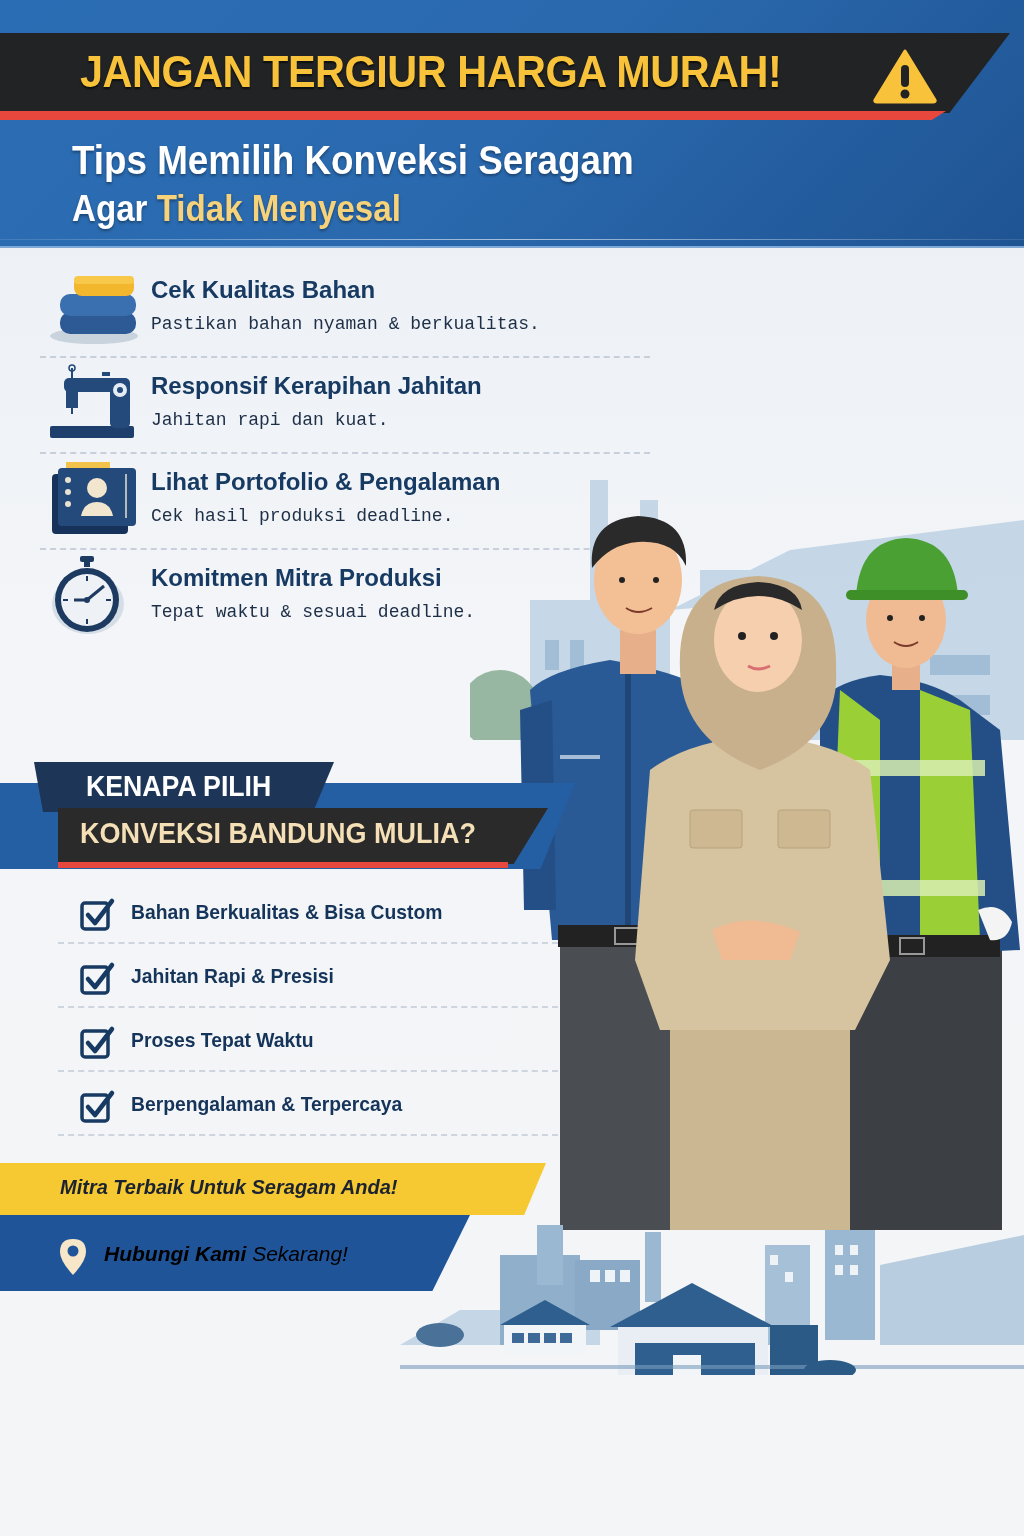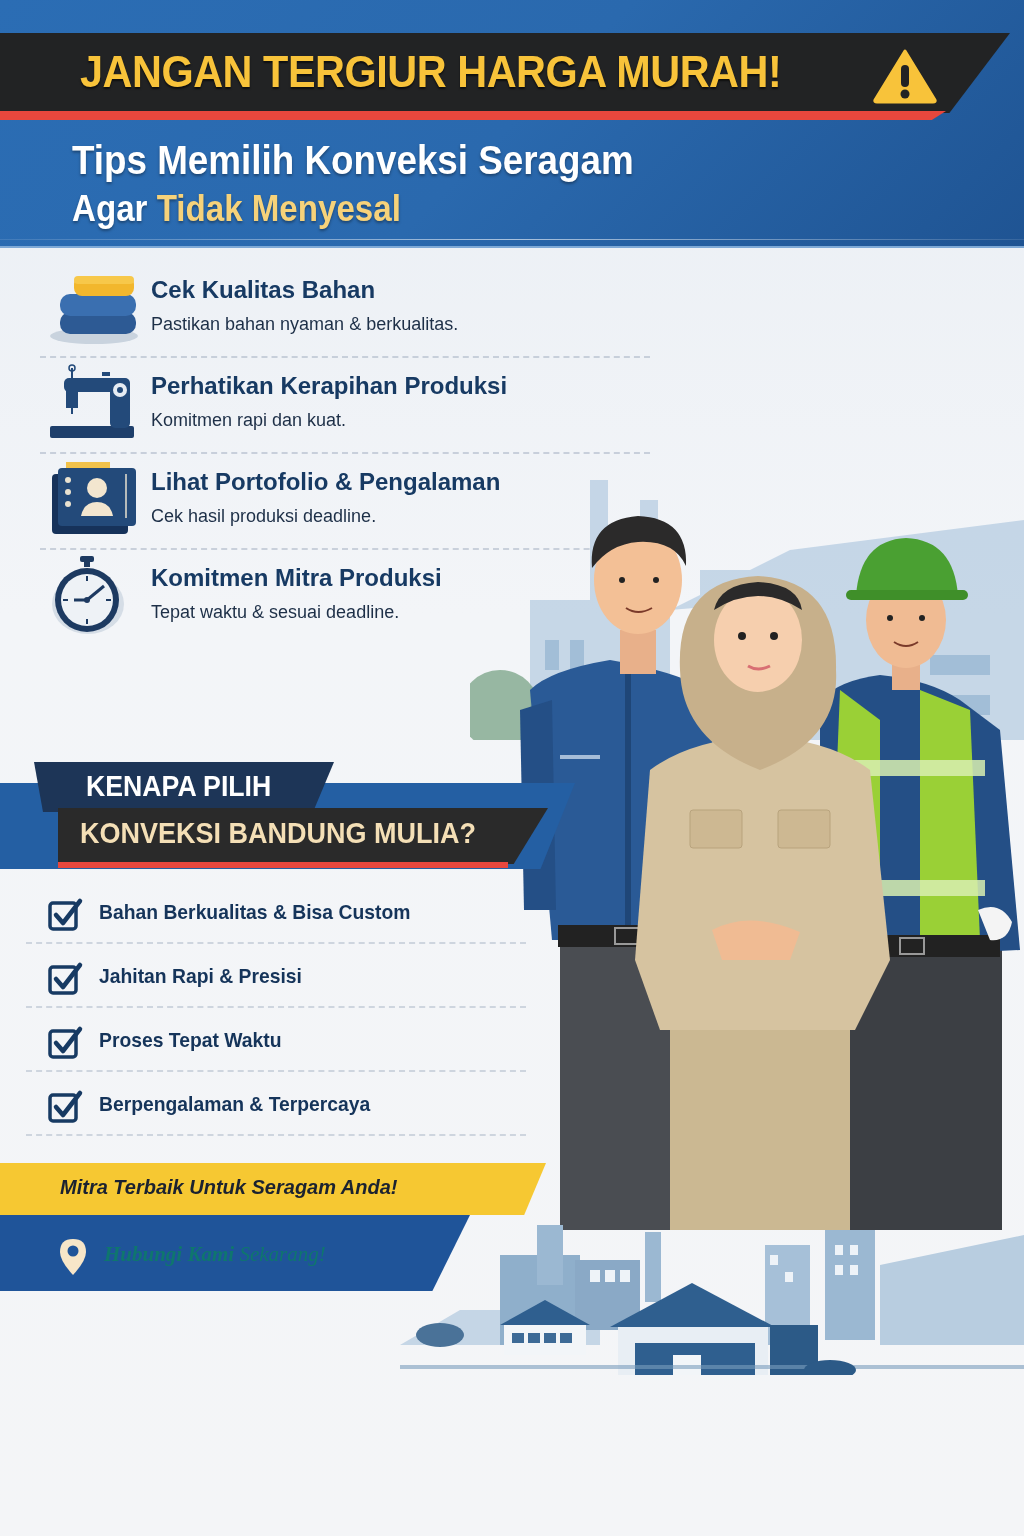--- a/index.html
+++ b/index.html
@@ -60,21 +60,21 @@
   }
   .tip:last-child { border-bottom: none; }
   .tip-icon { position: absolute; left: 4px; top: 6px; width: 96px; height: 80px; }
   .tip-title {
     position: absolute; left: 111px; top: 14px;
     font-family: Liberation Sans, sans-serif; font-weight: bold;
     font-size: 24px; color: #173a63; white-space: nowrap;
   }
   .tip-desc {
     position: absolute; left: 111px; top: 52px;
-    font-family: Liberation Sans, sans-serif;
+    font-family: Liberation Mono, monospace;
     font-size: 18px; color: #1d2f47; white-space: nowrap; text-align: center;
   }
 
   .people { position: absolute; left: 460px; top: 470px; width: 564px; height: 760px; }
 
   .why-blue {
     position: absolute; left: 0; top: 783px; width: 575px; height: 86px;
     background: #245fa3;
     clip-path: polygon(0 0, 100% 0, 94% 100%, 0 100%);
   }
@@ -98,21 +98,21 @@
     font-size: 29px; color: #ffffff; white-space: nowrap;
     transform: scaleX(0.92); transform-origin: left center;
   }
   .why-line2 {
     position: absolute; left: 80px; top: 816px;
     font-family: "Liberation Sans", sans-serif; font-weight: bold;
     font-size: 30px; color: #f4dfb6; white-space: nowrap;
     transform: scaleX(0.9); transform-origin: left center;
   }
 
-  .benefits { position: absolute; left: 26px; top: 880px; width: 500px; text-align: center; }
+  .benefits { position: absolute; left: 58px; top: 880px; width: 500px; text-align: center; }
   .benefit {
     position: relative; height: 64px;
     border-bottom: 2px dashed rgba(150,165,185,0.4);
   }
   .check-icon { position: absolute; left: 22px; top: 17px; width: 36px; height: 36px; }
   .benefit-label {
     position: absolute; left: 73px; top: 20px;
     font-family: "Liberation Sans", sans-serif; font-weight: bold;
     font-size: 21px; color: #15345a; white-space: nowrap;
     transform: scaleX(0.92); transform-origin: left center;
@@ -129,22 +129,22 @@
     font-size: 20px; color: #1b2230; white-space: nowrap;
   }
   .cta-blue {
     position: absolute; left: 0; top: 1215px; width: 470px; height: 76px;
     background: #1f5499;
     clip-path: polygon(0 0, 100% 0, 92% 100%, 0 100%);
   }
   .cta-pin { position: absolute; left: 58px; top: 1237px; width: 30px; height: 40px; }
   .cta-blue-text {
     position: absolute; left: 104px; top: 1242px;
-    font-family: Liberation Serif, serif; font-style: italic;
-    font-size: 21px; color: #0f766e; white-space: nowrap;
+    font-family: Liberation Sans, sans-serif; font-style: italic;
+    font-size: 21px; color: #000000; white-space: nowrap;
   }
   .cta-blue-text b { font-weight: bold; }
 
   .city { position: absolute; left: 400px; top: 1215px; width: 624px; height: 160px; }
   .bg-city { position: absolute; left: 470px; top: 480px; width: 554px; height: 260px; }
 </style>
 </head>
 <body>
 
 <div class="header"></div>
@@ -193,22 +193,22 @@
       <rect x="6" y="62" width="84" height="12" rx="2" fill="#1e3f6b"></rect>
       <rect x="20" y="14" width="64" height="14" rx="5" fill="#234a7a"></rect>
       <rect x="66" y="14" width="20" height="50" rx="5" fill="#234a7a"></rect>
       <rect x="22" y="24" width="12" height="20" fill="#234a7a"></rect>
       <line x1="28" y1="4" x2="28" y2="50" stroke="#234a7a" stroke-width="2"></line>
       <circle cx="28" cy="4" r="3" fill="none" stroke="#234a7a" stroke-width="1.5"></circle>
       <circle cx="76" cy="26" r="7" fill="#e6ecf3"></circle>
       <circle cx="76" cy="26" r="3" fill="#234a7a"></circle>
       <rect x="58" y="8" width="8" height="4" fill="#234a7a"></rect>
     </svg>
-    <div class="tip-title">Perhatikan Kerapihan Produksi</div>
-    <div class="tip-desc">Komitmen rapi dan kuat.</div>
+    <div class="tip-title">Responsif Kerapihan Jahitan</div>
+    <div class="tip-desc">Jahitan rapi dan kuat.</div>
   </div>
   <div class="tip">
     <svg class="tip-icon" viewBox="0 0 96 80">
       <rect x="22" y="2" width="44" height="8" fill="#f2c24a"></rect>
       <rect x="8" y="14" width="76" height="60" rx="4" fill="#16325a"></rect>
       <rect x="14" y="8" width="78" height="58" rx="4" fill="#234a7a"></rect>
       <circle cx="24" cy="20" r="3" fill="#e9e2d0"></circle>
       <circle cx="24" cy="32" r="3" fill="#e9e2d0"></circle>
       <circle cx="24" cy="44" r="3" fill="#e9e2d0"></circle>
       <circle cx="53" cy="28" r="10" fill="#f3e6cf"></circle>

